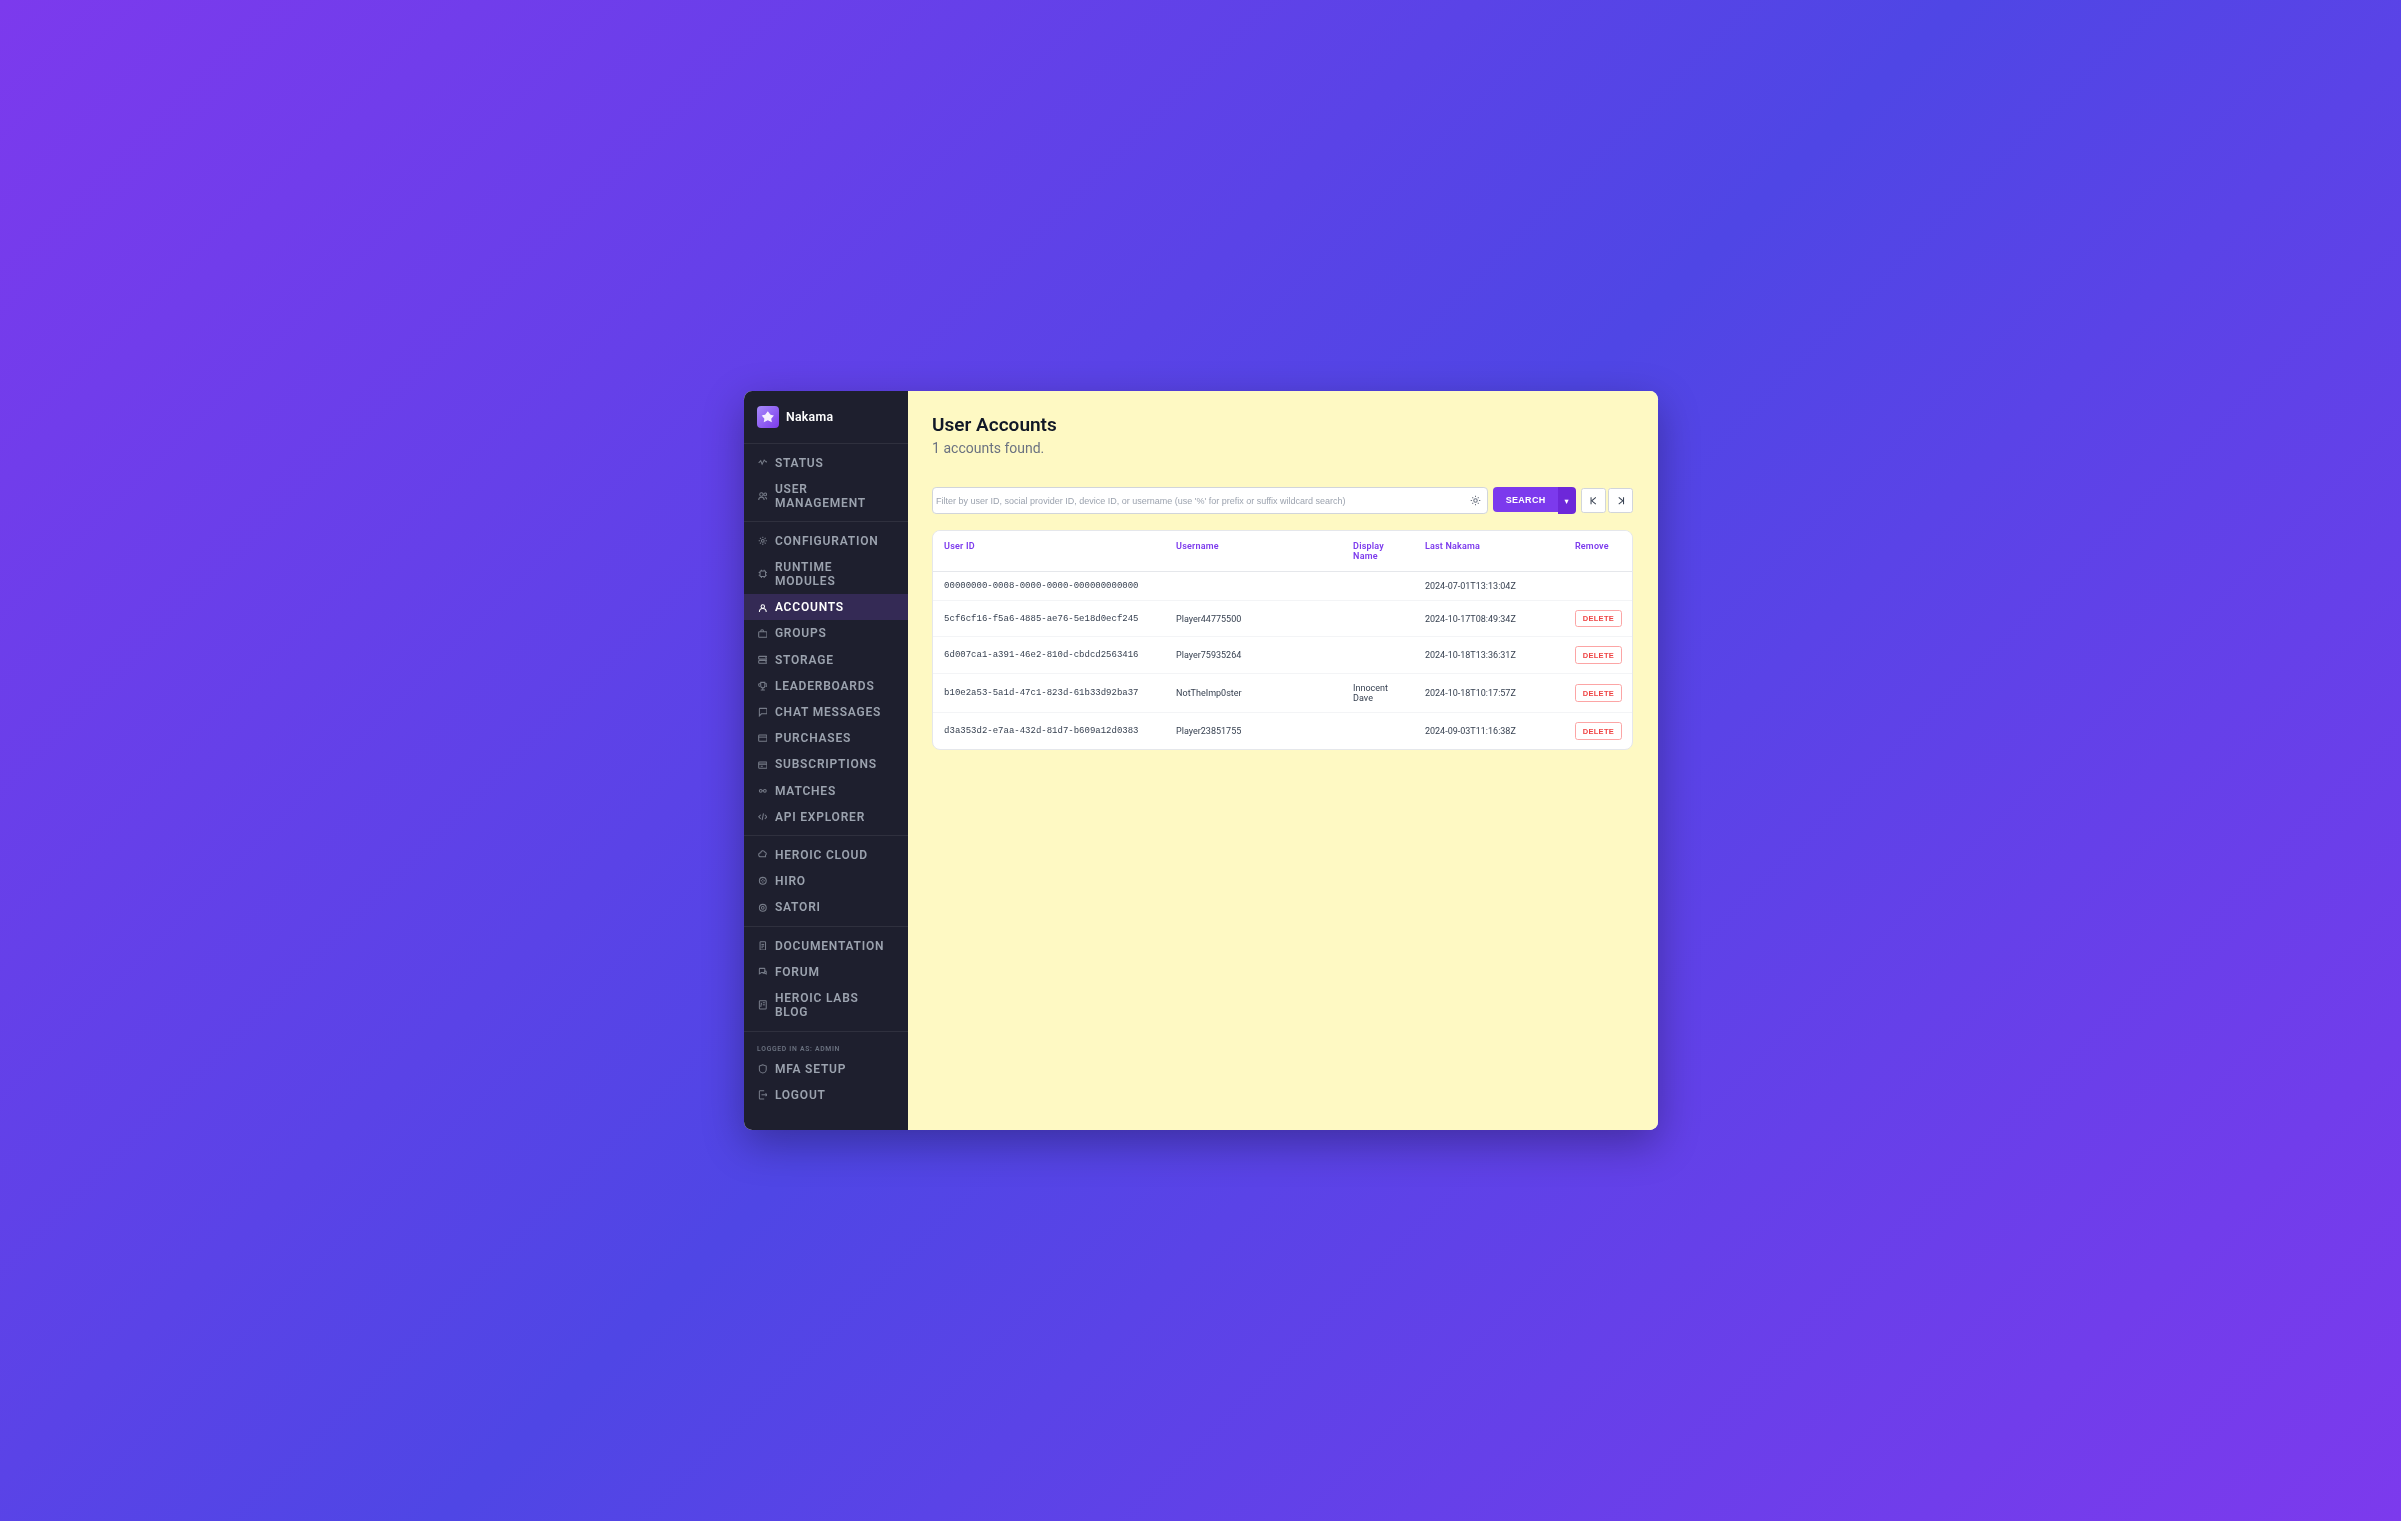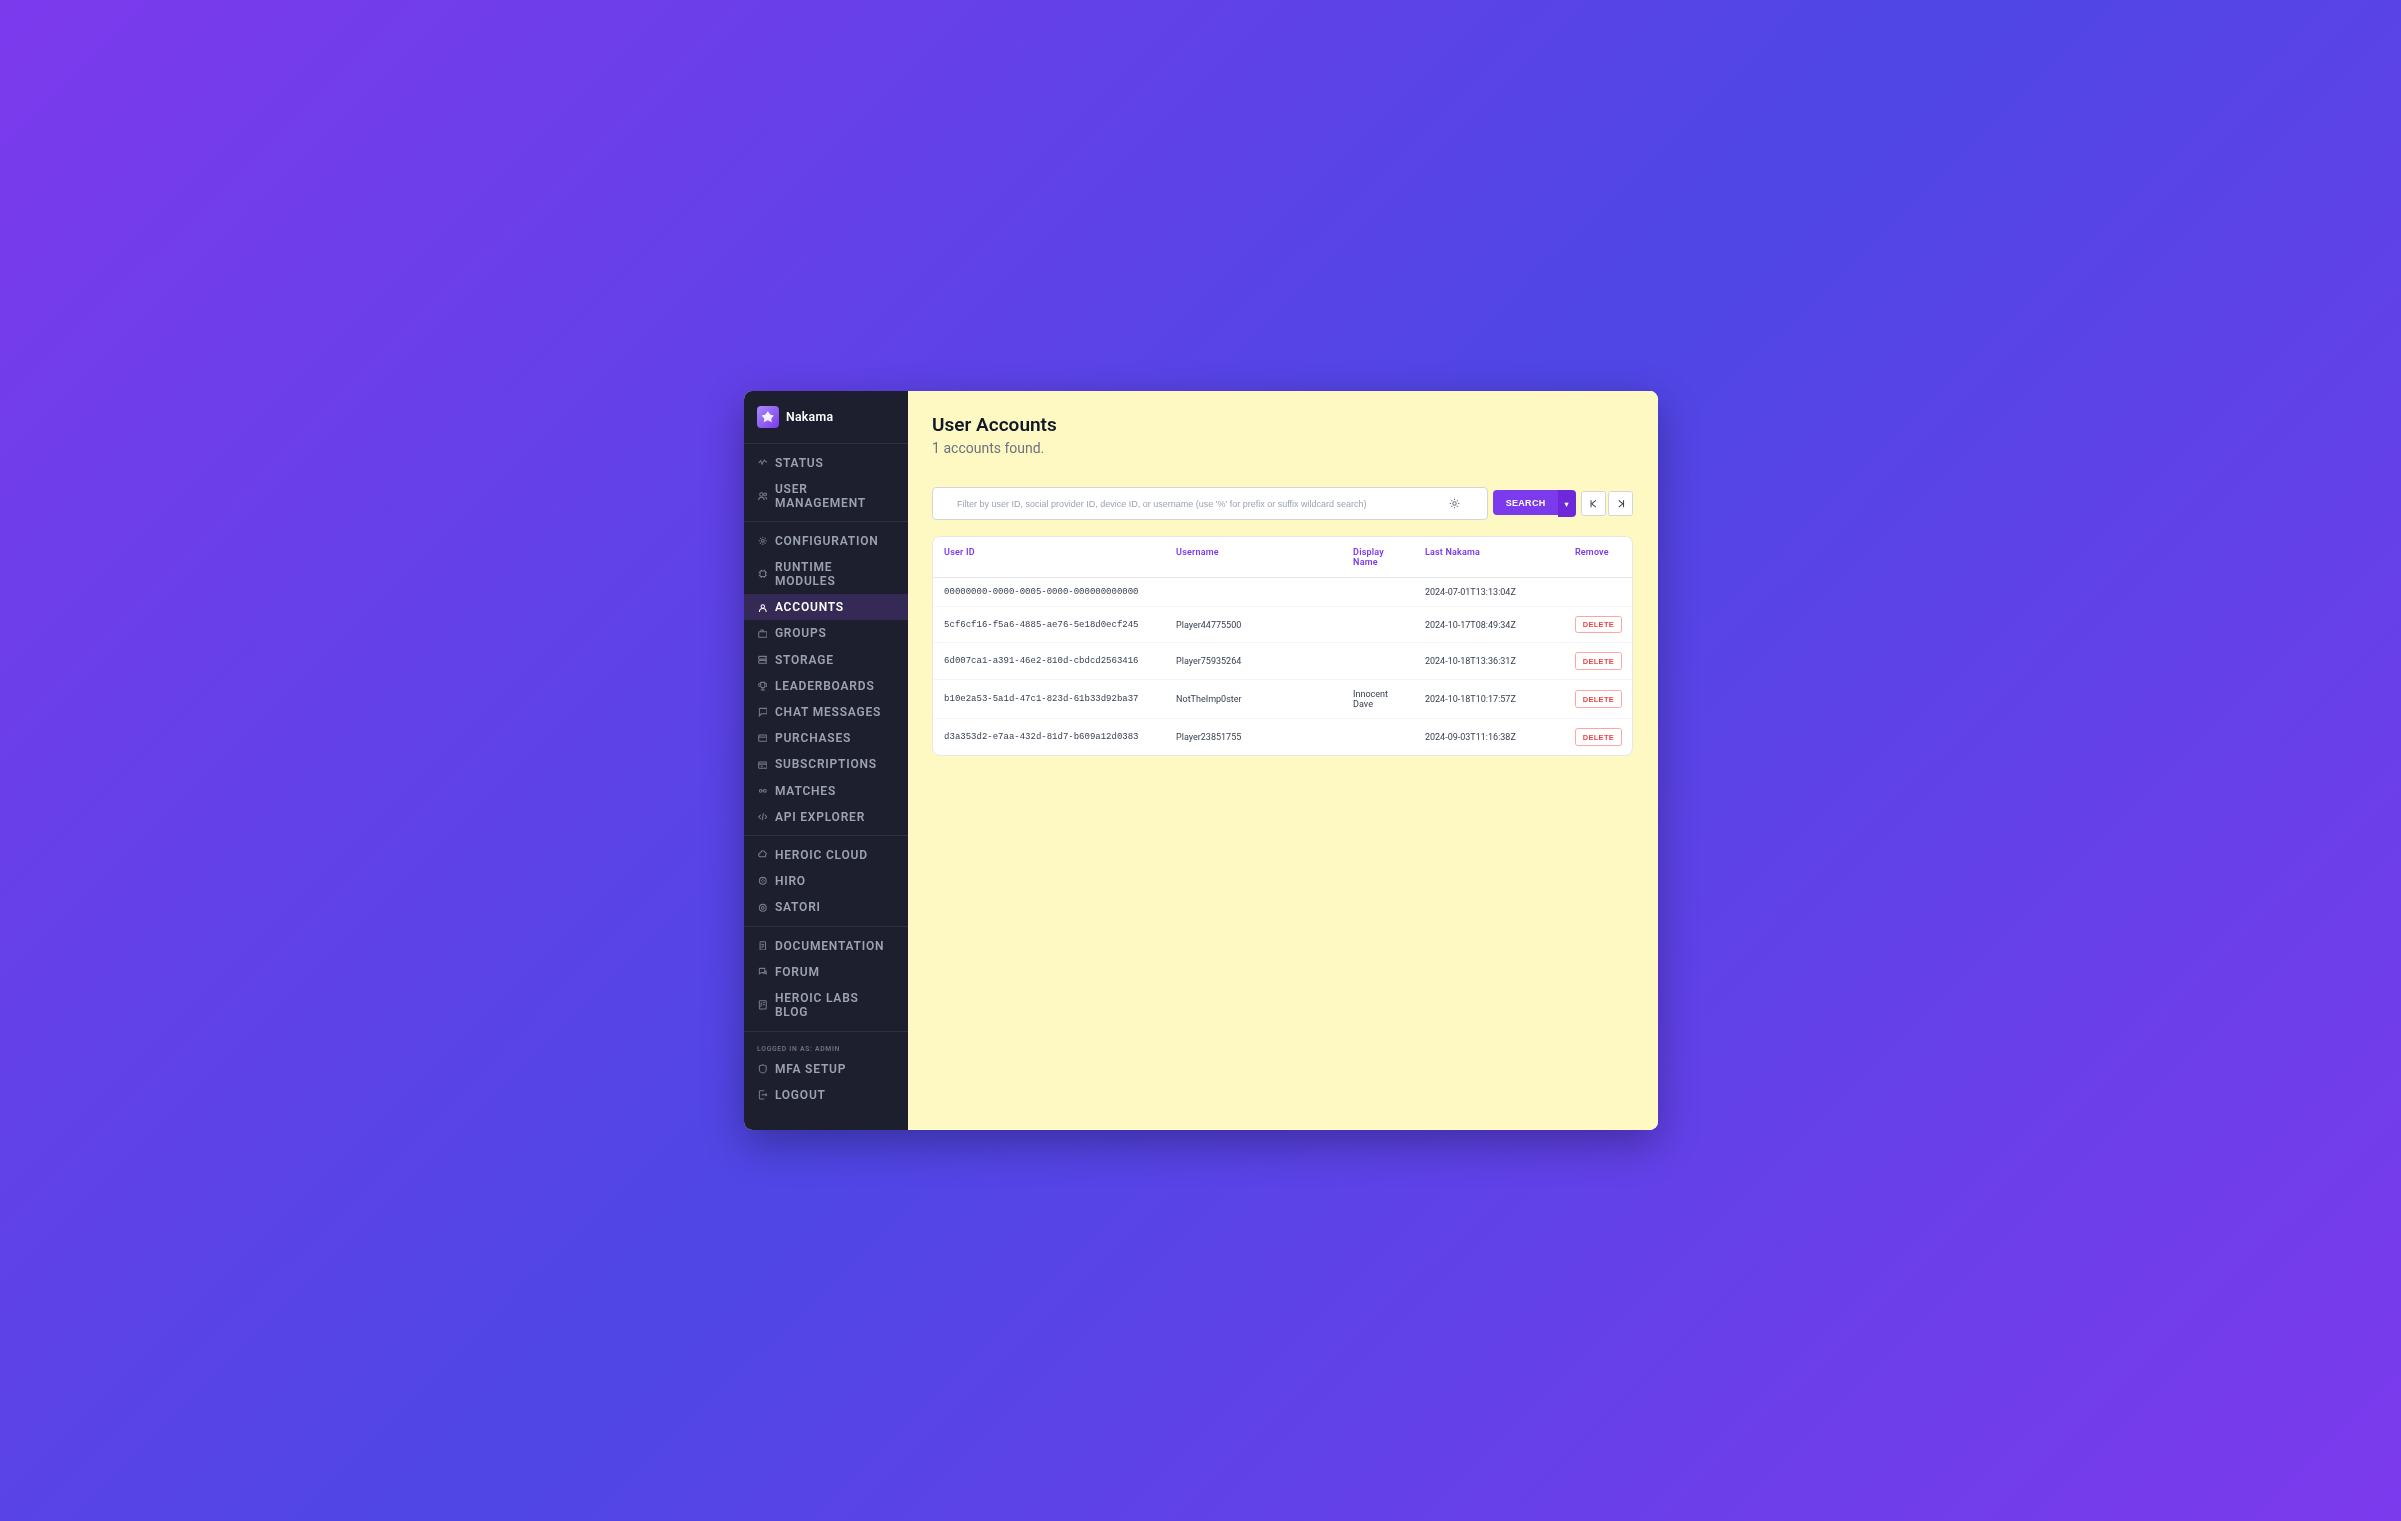--- a/index.html
+++ b/index.html
@@ -126,22 +126,22 @@
       gap: 5.5px;
       margin-bottom: 16.4px;
     }
     .search-input-wrap {
       flex: 1;
       display: flex;
       align-items: center;
       background: #fff;
       border: 0.7px solid #d1d5db;
       border-radius: 4.1px;
-      padding: 0 24px;
-      height: 33px;
+      padding: 0 3px;
+      height: 27px;
     }
     .search-input-wrap input {
       border: none;
       outline: none;
       flex: 1;
       font-size: 9px;
       color: #374151;
       background: transparent;
     }
     .search-input-wrap input::placeholder {
@@ -522,21 +522,21 @@
     <div class="accounts-table">
       <div class="table-header">
         <div class="th">User ID</div>
         <div class="th">Username</div>
         <div class="th">Display Name</div>
         <div class="th">Last Nakama</div>
         <div class="th">Remove</div>
       </div>
 
       <div class="table-row">
-        <div class="td">00000000-0000-0005-0000-000000000000</div>
+        <div class="td">00000000-0008-0000-0000-000000000000</div>
         <div class="td username"></div>
         <div class="td display-name"></div>
         <div class="td last-update">2024-07-01T13:13:04Z</div>
         <div class="td"></div>
       </div>
 
       <div class="table-row">
         <div class="td">5cf6cf16-f5a6-4885-ae76-5e18d0ecf245</div>
         <div class="td username">Player44775500</div>
         <div class="td display-name"></div>

